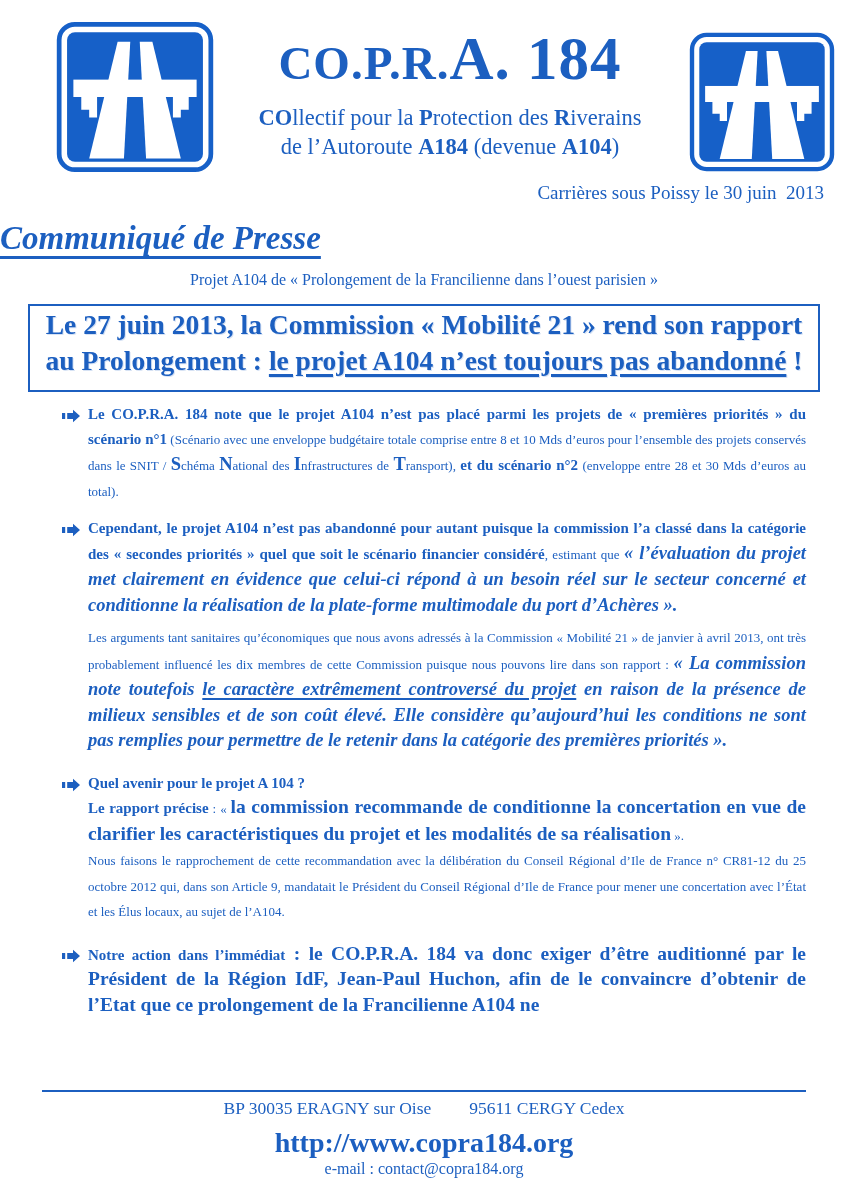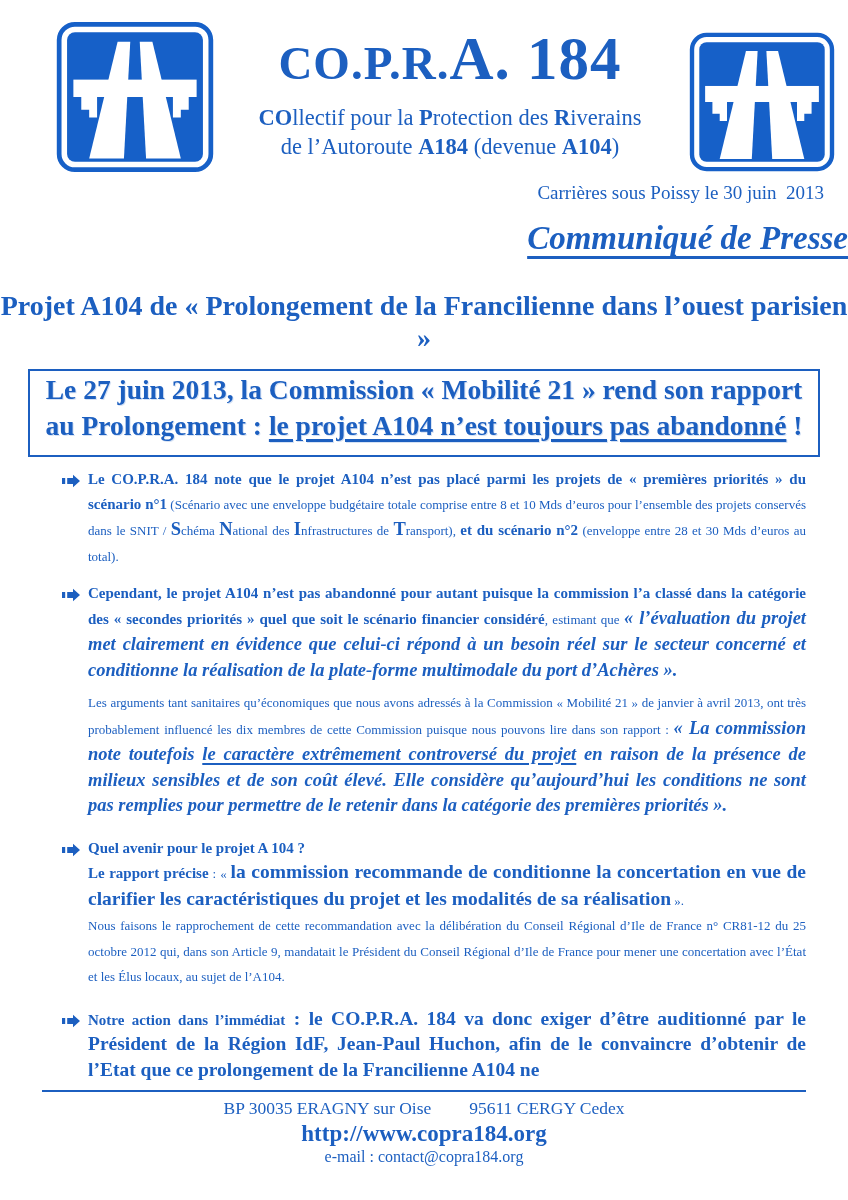--- a/index.html
+++ b/index.html
@@ -29,29 +29,29 @@
   .org-small{font-size:47px;}
   .org-big{font-size:61px;}
   .org-sub{margin-top:14px;font-size:22.5px;line-height:29px;}
   .sign-bg{fill:var(--sign-blue);}
   .sign-ring{fill:#fff;stroke:var(--sign-blue);stroke-width:3;}
 
   .date-line{text-align:right;padding-right:24px;margin-top:8px;font-size:19px;white-space:pre;}
 
   
   .main-title{
-    text-align:right;margin-top:16px;
+    text-align:left;margin-top:16px;
     font-size:33px;font-weight:bold;font-style:italic;
   }
   .main-title span{
     text-decoration:underline;
     text-decoration-thickness:2.5px;
     text-underline-offset:7px;
   }
-  .project-line{text-align:center;margin-top:33px;font-size:28px;font-weight:bold;}
+  .project-line{text-align:center;margin-top:14px;font-size:16px;font-weight:normal;}
 
   .headline-box{
     margin:15px auto 0;
     width:792px;
     border:2px solid var(--blue);
     padding:1px 12px 11px;
     text-align:center;
     font-weight:bold;
     font-size:27.5px;
     line-height:36px;
@@ -73,21 +73,21 @@
   .n {font-weight:normal;font-size:13px;}
   .nb{font-weight:bold;font-size:18.5px;}
   .bi{font-weight:bold;font-style:italic;font-size:18.5px;}
   .biu{font-weight:bold;font-style:italic;font-size:18.5px;text-decoration:underline;text-decoration-thickness:1.5px;text-underline-offset:3px;}
 
   
   .footer{position:absolute;left:0;right:0;top:1090px;text-align:center;}
   .footer-rule{width:764px;margin:0 auto;border-top:2px solid var(--blue);}
   .footer-address{margin-top:6px;font-size:17.5px;}
   .footer-address .gap{display:inline-block;width:38px;}
-  .footer-url{margin-top:2px;font-size:23px;font-weight:bold;}
+  .footer-url{margin-top:8px;font-size:28px;font-weight:bold;}
   .footer-email{margin-top:1px;font-size:16px;}
 </style>
 </head>
 <body>
 
 <svg width="0" height="0" style="position:absolute" aria-hidden="true">
   <symbol id="motorway" viewBox="0 0 100 96">
     <rect class="sign-ring" x="2" y="2" width="96" height="92" rx="10"></rect>
     <rect class="sign-bg" x="7" y="7" width="86" height="82" rx="5"></rect>
     <g fill="#ffffff">

